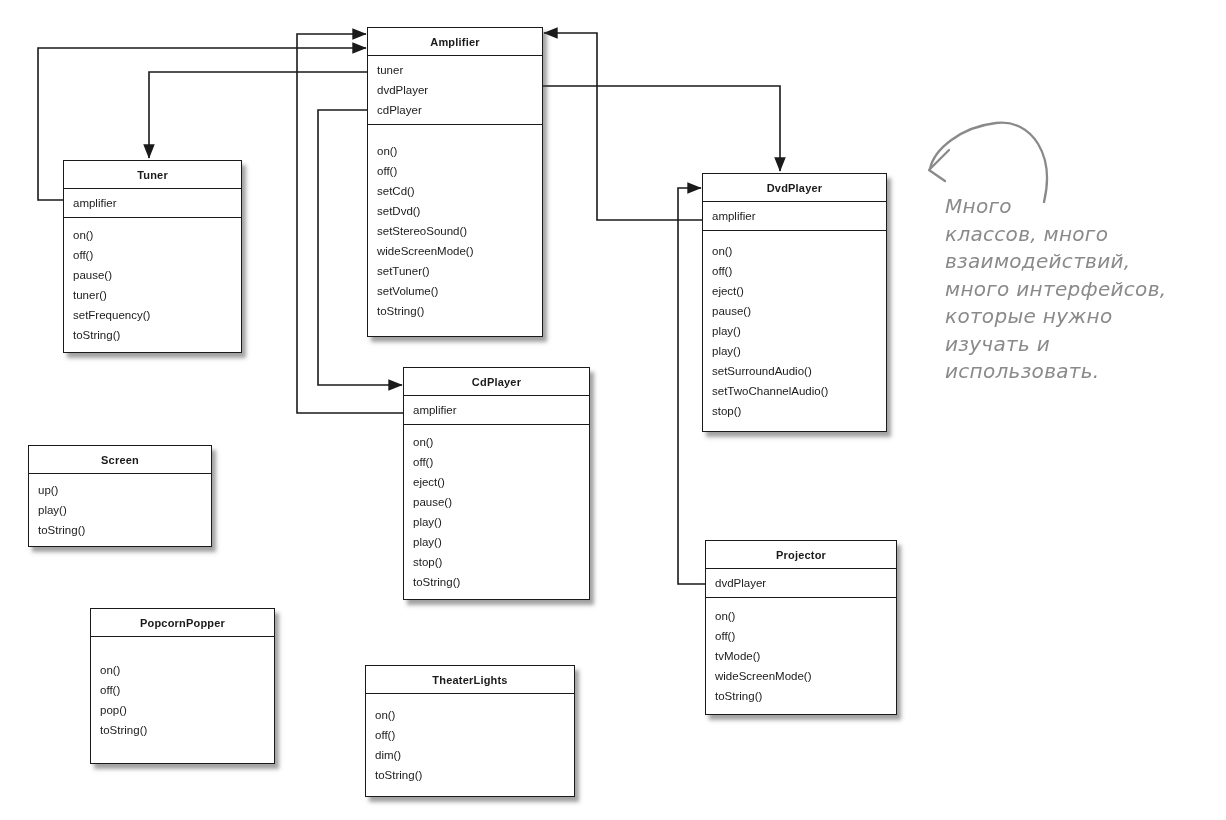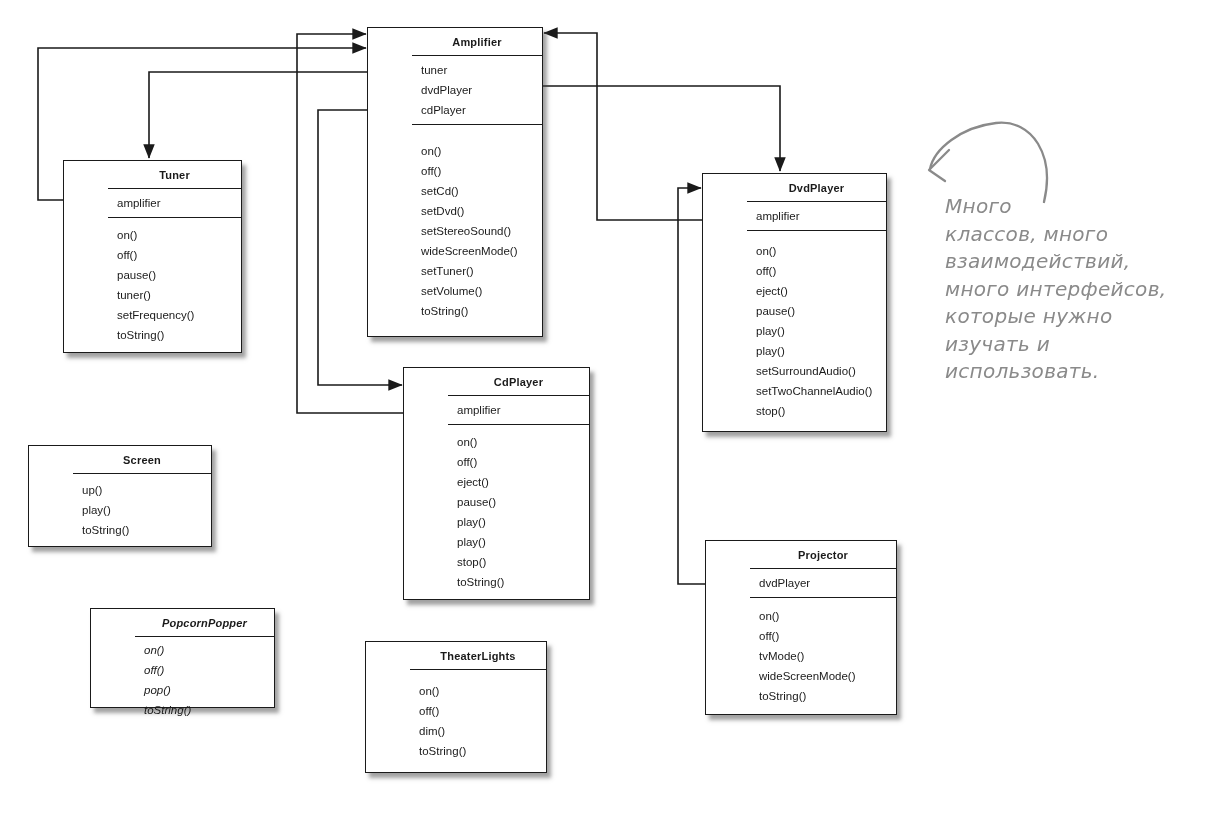--- a/index.html
+++ b/index.html
@@ -8,21 +8,21 @@
     font-family:"Liberation Sans", sans-serif;
   }
   #stage{position:absolute;left:0;top:0;width:1226px;height:820px;}
   #connectors{position:absolute;left:0;top:0;z-index:1;}
   .conn{fill:none;stroke:#1a1a1a;stroke-width:1.6;}
   .sketch{fill:none;stroke:#8a8a8a;stroke-width:2.3;stroke-linecap:round;stroke-linejoin:round;}
   .uml-box{
     position:absolute;z-index:2;background:#ffffff;box-sizing:border-box;
     border:1.5px solid #1a1a1a;
     box-shadow:4px 5px 4px rgba(70,70,70,0.5);
-    display:flex;flex-direction:column;padding-left:44px;
+    display:flex;flex-direction:column;
   }
   .uml-title{
     flex:0 0 auto;font-weight:bold;font-size:11px;color:#1a1a1a;text-align:center;
     padding:8px 4px 7px 4px;border-bottom:1.5px solid #1a1a1a;letter-spacing:.2px;
   }
   .uml-attrs{
     flex:0 0 auto;border-bottom:1.5px solid #1a1a1a;padding:4px 0;
     display:flex;flex-direction:column;justify-content:space-evenly;
   }
   .uml-methods{
@@ -141,30 +141,30 @@
       </div>
     </div>
     <div class="uml-box" style="left: 28px; top: 445px; width: 184px; height: 102px;">
       <div class="uml-title">Screen</div>
       <div class="uml-methods">
         <div class="uml-row">up()</div>
         <div class="uml-row">play()</div>
         <div class="uml-row">toString()</div>
       </div>
     </div>
-    <div class="uml-box" style="left: 90px; top: 608px; width: 185px; height: 100px; font-style: italic;">
+    <div class="uml-box" style="left: 90px; top: 608px; width: 185px; height: 156px;">
       <div class="uml-title">PopcornPopper</div>
       <div class="uml-methods">
         <div class="uml-row">on()</div>
         <div class="uml-row">off()</div>
         <div class="uml-row">pop()</div>
         <div class="uml-row">toString()</div>
       </div>
     </div>
-    <div class="uml-box" style="left: 365px; top: 641px; width: 182px; height: 132px;">
+    <div class="uml-box" style="left: 365px; top: 665px; width: 210px; height: 132px;">
       <div class="uml-title">TheaterLights</div>
       <div class="uml-methods">
         <div class="uml-row">on()</div>
         <div class="uml-row">off()</div>
         <div class="uml-row">dim()</div>
         <div class="uml-row">toString()</div>
       </div>
     </div>
     <div class="uml-box" style="left: 705px; top: 540px; width: 192px; height: 175px;">
       <div class="uml-title">Projector</div>

